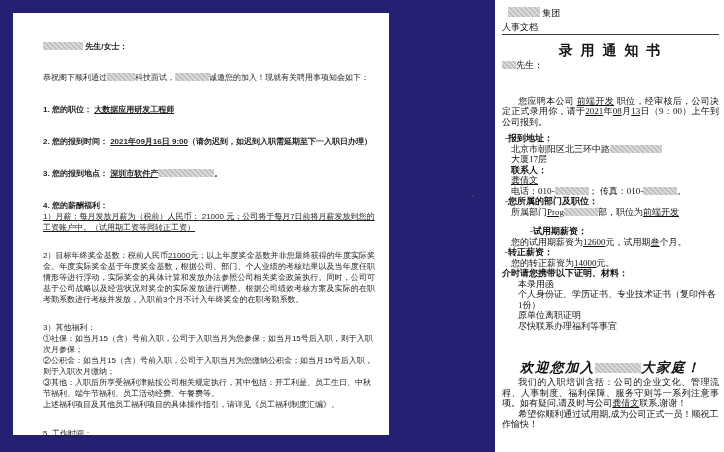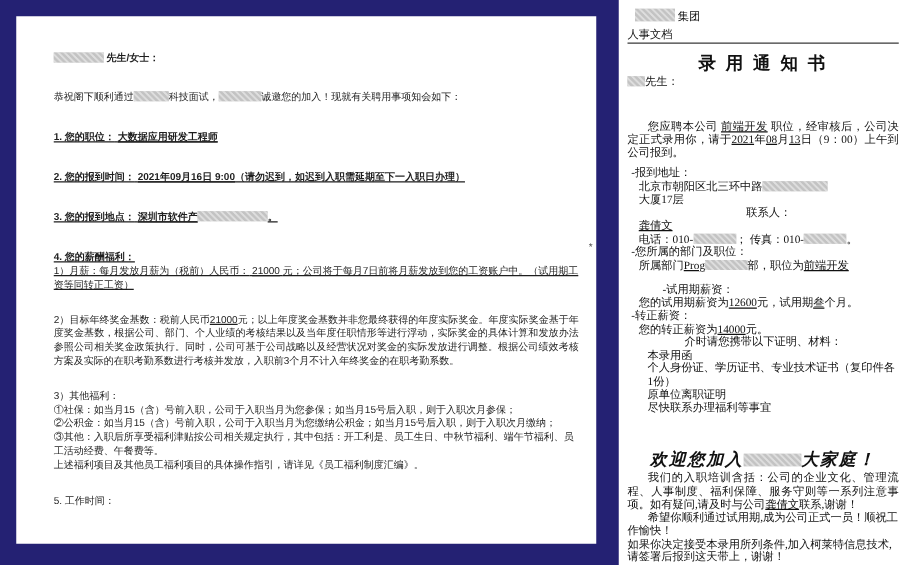--- a/index.html
+++ b/index.html
@@ -1,36 +1,36 @@
 <!DOCTYPE html>
 <html><head>
 <meta charset="utf-8">
 <style>
   html,body{margin:0;padding:0;}
   body{width:724px;height:452px;overflow:hidden;background:#fff;
        font-family:"Liberation Sans",sans-serif;}
   .scene{position:relative;width:724px;height:452px;background:#fff;}
   .navy-bg{position:absolute;left:0;top:0;width:497px;height:452px;background:#242173;}
   .paper{background:#fff;box-sizing:border-box;position:absolute;}
-  .paper-left{left:13px;top:13px;width:464px;height:422px;
+  .paper-left{left:13px;top:13px;width:376px;height:422px;
       padding:16px 14px 0 30px;color:#1e1e1e;font-size:8px;line-height:11px;}
   .paper-right{left:495px;top:0;width:229px;height:452px;
       padding:7px 5px 12px 7px;color:#111;font-size:9px;line-height:10.5px;
       font-family:"Liberation Serif",serif;}
-  .b{font-weight:normal;text-align:center;}
+  .b{font-weight:bold;}
   .u{text-decoration:underline;text-underline-offset:1px;}
   .redact{display:inline-block;height:8px;vertical-align:-1px;
       background-color:#d0d0d0;
       background-image:linear-gradient(45deg,#c3c3c3 25%,#dedede 25%,#dedede 50%,#c3c3c3 50%,#c3c3c3 75%,#dedede 75%);
       background-size:5px 5px;}
   .redact.tall{height:10px;}
   
   .l-name{margin-top:12px;font-weight:bold;}
   .l-greet{margin-top:20px;}
-  .l-item{margin-top:21px;font-weight:bold;text-decoration:underline;}
+  .l-item{margin-top:21px;font-weight:bold;}
   .l-para{text-decoration:underline;}
   .l-para2{margin-top:17px;text-align:justify;}
   .l-block{margin-top:17px;}
   .l-item5{margin-top:18px;font-weight:normal;}
   
   .r-org{margin-left:6px;}
   .r-doctype{margin-top:3px;border-bottom:1px solid #3a3a3a;padding-bottom:2px;}
   .r-title{margin-top:8px;text-align:center;font-weight:bold;font-size:14px;
       letter-spacing:2px;font-family:"Liberation Sans",sans-serif;line-height:15px;}
   .r-salute{margin-top:2px;}
@@ -150,15 +150,14 @@
     <div class="r-mat">个人身份证、学历证书、专业技术证书（复印件各1份）</div>
     <div class="r-mat">原单位离职证明</div>
     <div class="r-mat">尽快联系办理福利等事宜</div>
     <div class="r-welcome">
       <span>欢迎您加入</span><span class="redact tall" style="width:46px;"></span><span>大家庭！</span>
     </div>
     <div class="r-train">
       <span>我们的入职培训含括：公司的企业文化、管理流程、人事制度、福利保障、服务守则等一系列注意事项。如有疑问,请及时与公司</span><span class="u">龚倩文</span><span>联系,谢谢！</span>
     </div>
     <div class="r-hope">希望你顺利通过试用期,成为公司正式一员！顺祝工作愉快！</div>
-    <div>如果你决定接受本录用所列条件,加入柯莱特信息技术,请签署后报到这天带上，谢谢！</div>
   </div>
 </div>
 
 </body></html>

